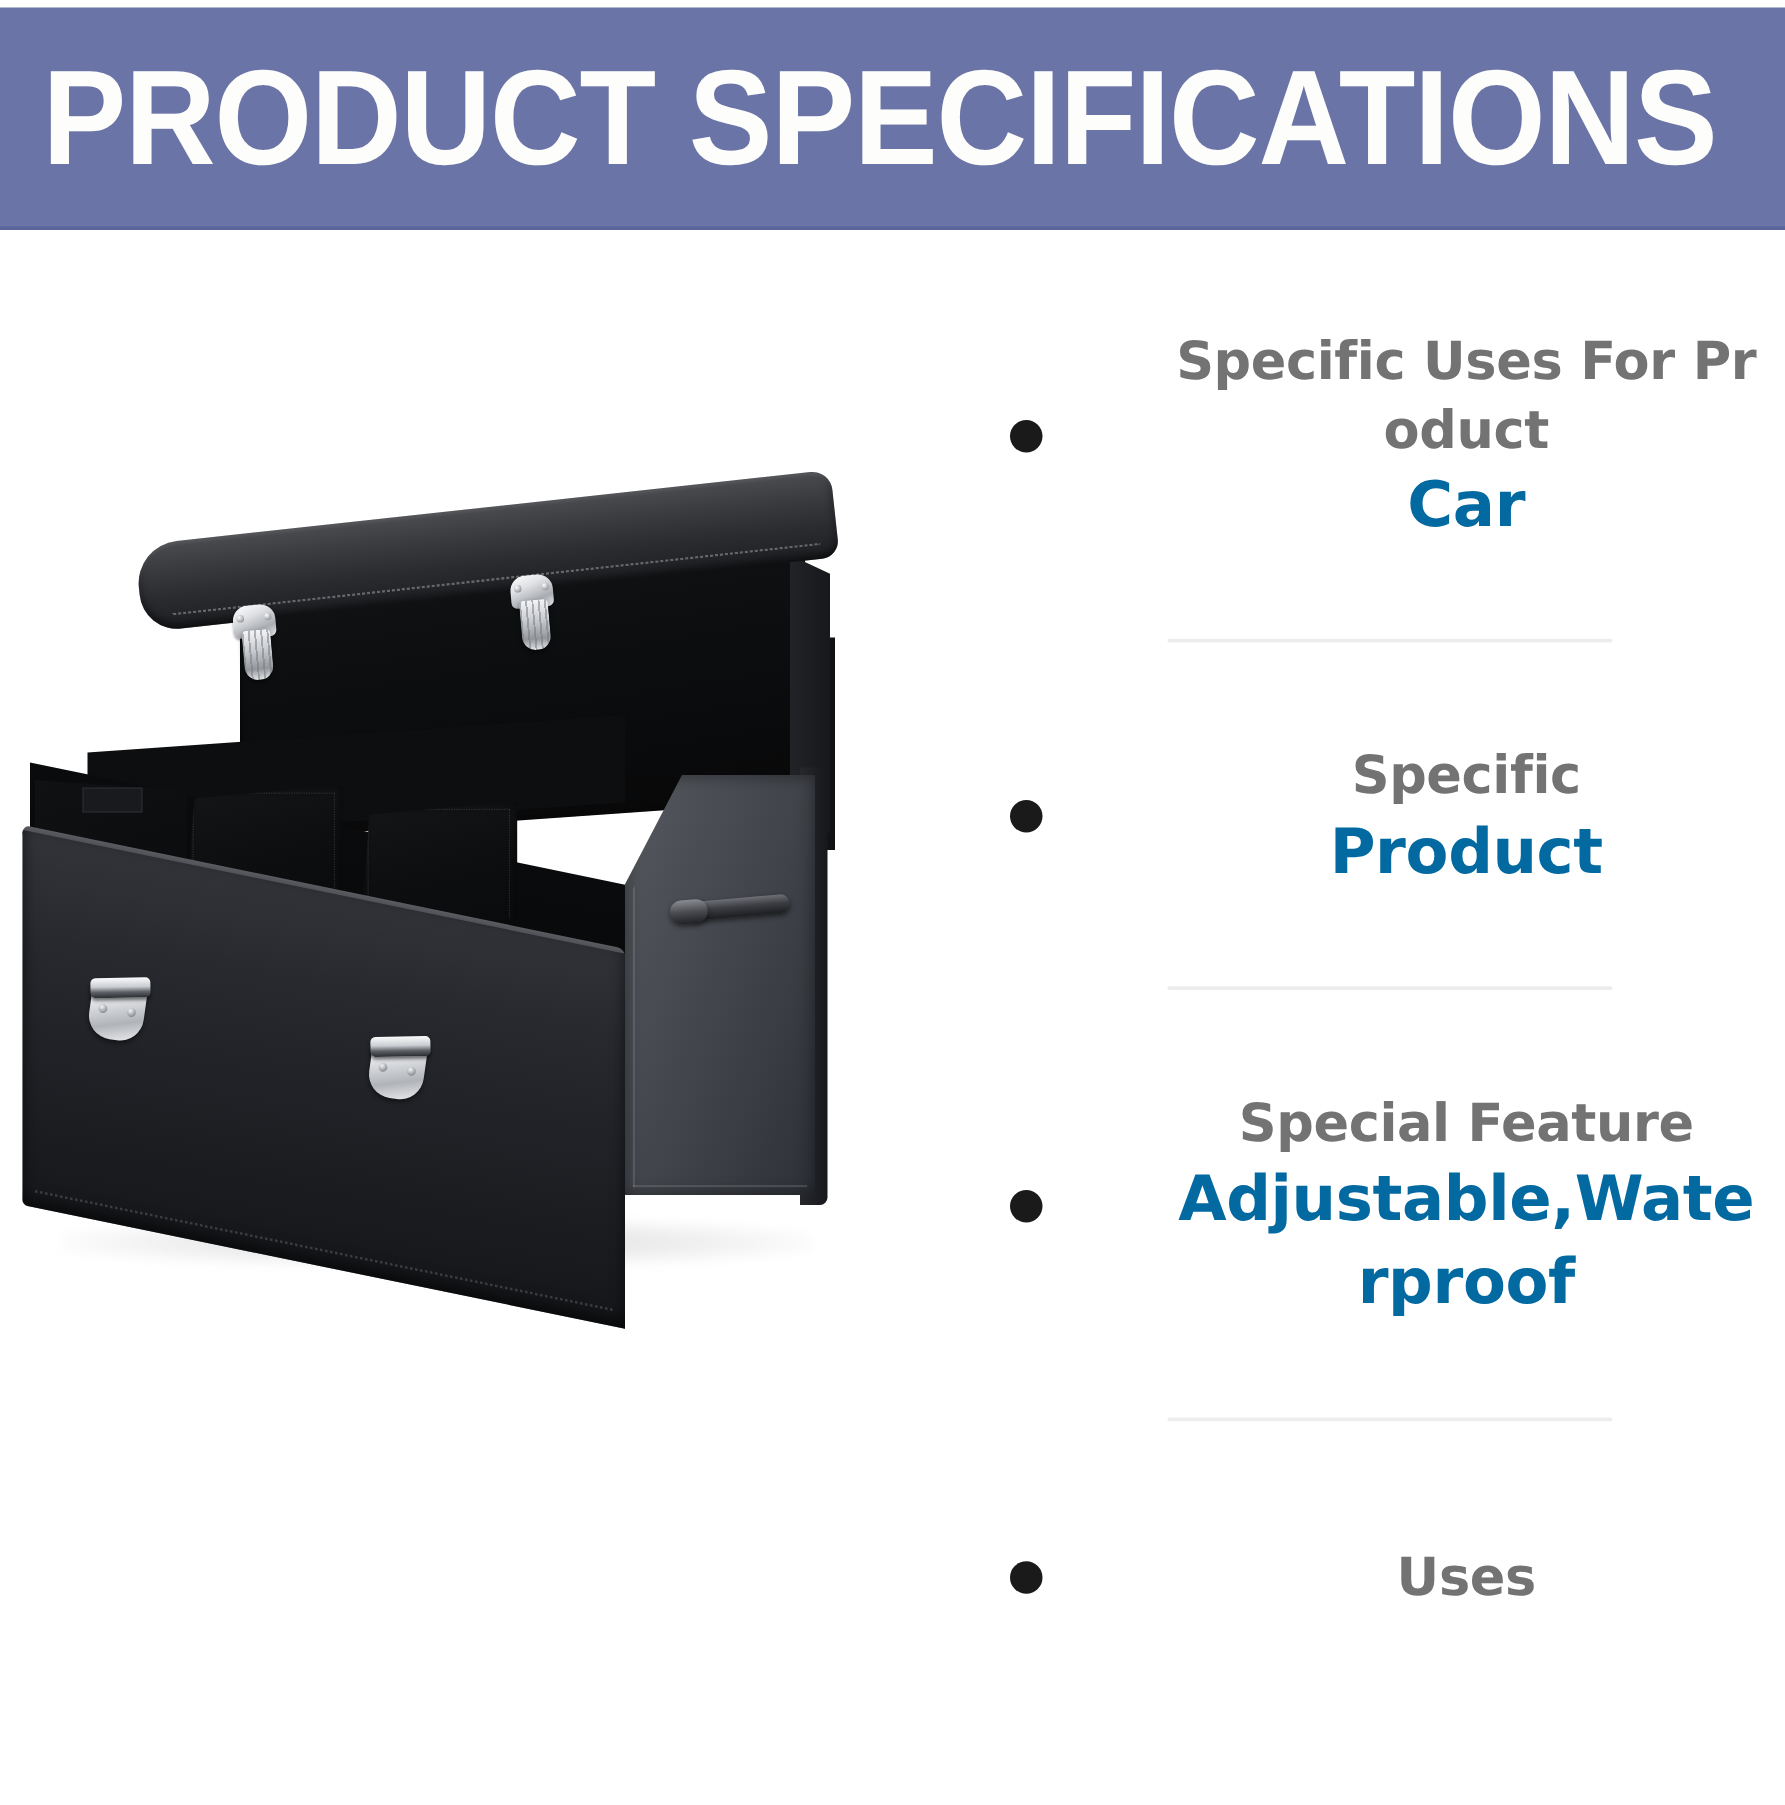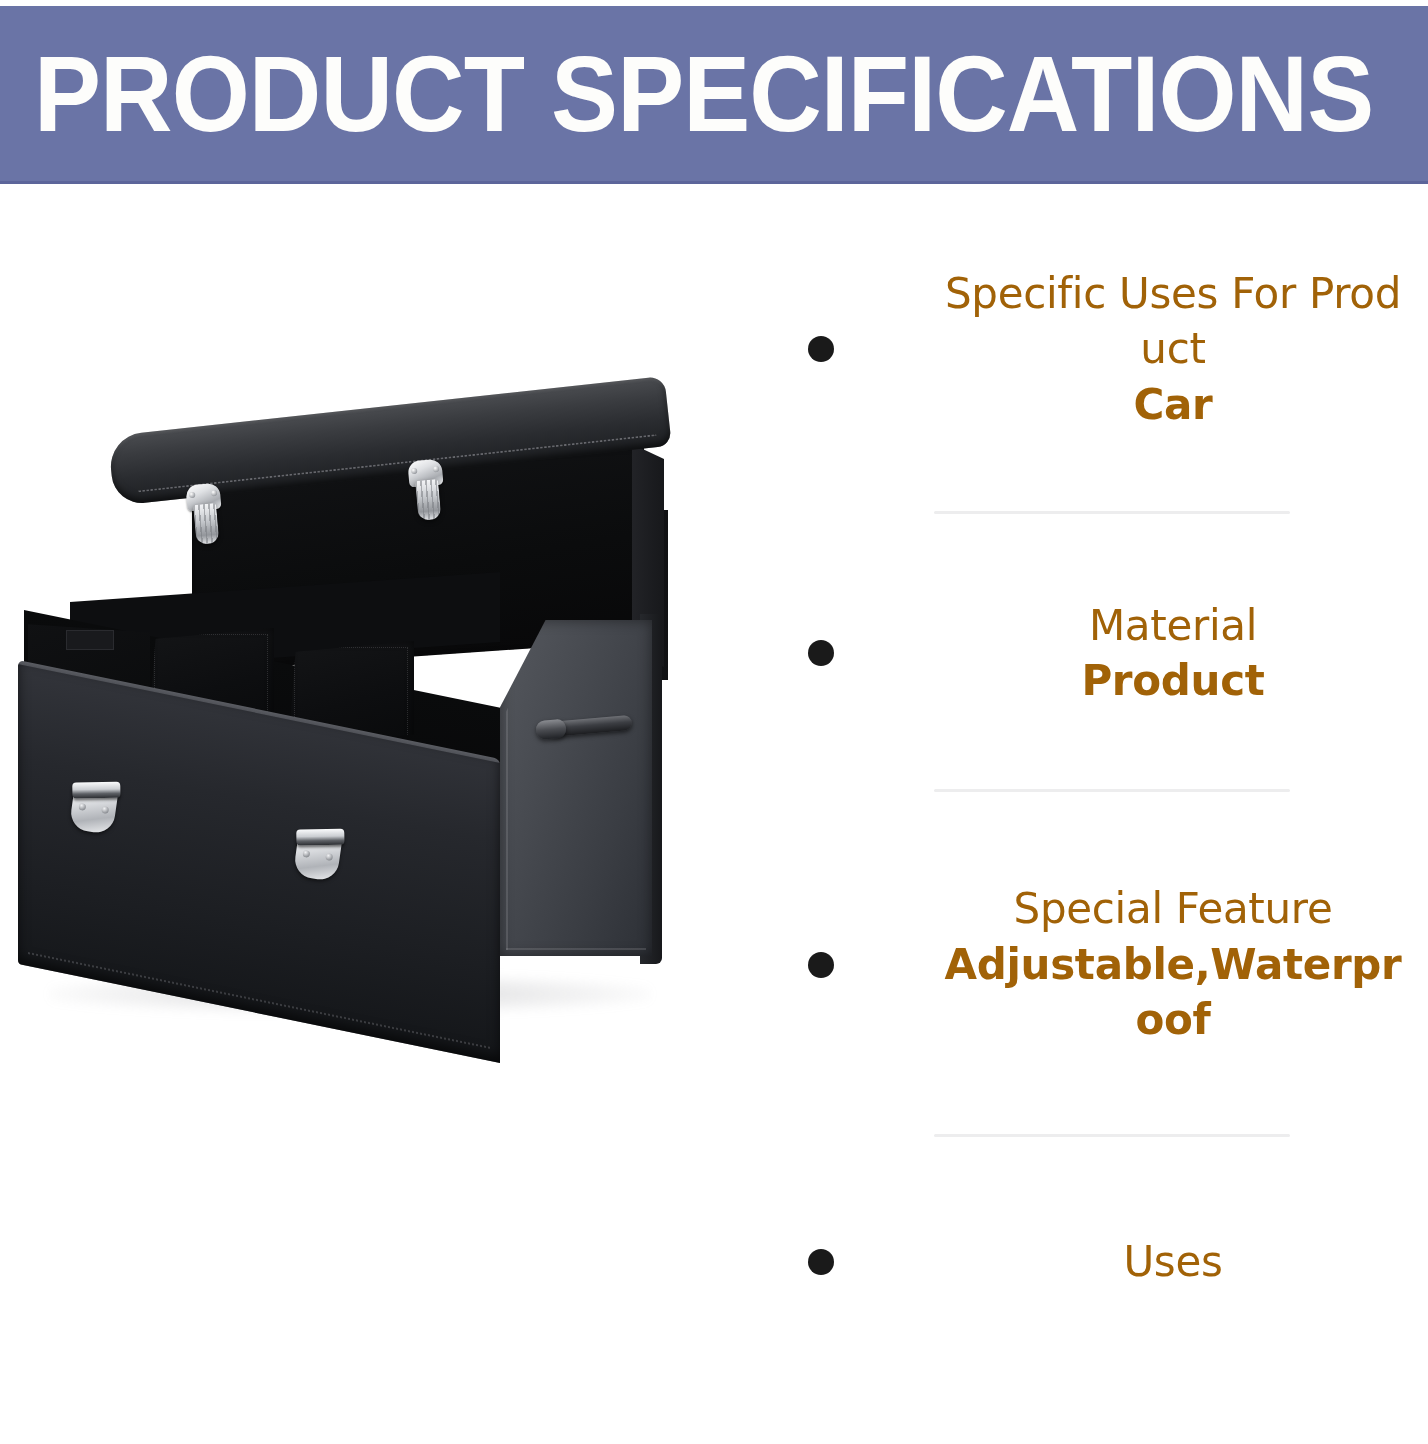--- a/index.html
+++ b/index.html
@@ -432,33 +432,33 @@
   }
   .spec-text {
     flex: 1 1 auto;
     margin-left: 100px;
     padding-right: 16px;
     word-break: break-all;
   }
   .spec-label {
     display: block;
     font-family: "DejaVu Sans", sans-serif;
-    font-weight: normal;
+    font-weight: bold;
     font-size: 42px;
     line-height: 1.32;
-    color: #a16207;
+    color: #737373;
     letter-spacing: -0.3px;
   }
   .spec-value {
     display: block;
     font-family: "DejaVu Sans", sans-serif;
     font-weight: bold;
-    font-size: 42px;
+    font-size: 50px;
     line-height: 1.32;
-    color: #a16207;
+    color: #0369a1;
     letter-spacing: -0.3px;
     word-break: break-all;
   }
   .spec-sep {
     position: absolute;
     left: 164px;
     width: 356px;
     height: 3px;
     background: #ededee;
     border-radius: 2px;
@@ -540,21 +540,21 @@
           <span class="spec-text">
             <span class="spec-label">Specific Uses For Product</span>
             <span class="spec-value">Car</span>
           </span>
           <span class="spec-sep" style="bottom:0;"></span>
         </li>
 
         <li class="spec-item" style="min-height:278px;">
           <span class="spec-bullet"></span>
           <span class="spec-text">
-            <span class="spec-label">Material</span>
+            <span class="spec-label">Specific</span>
             <span class="spec-value">Product</span>
           </span>
           <span class="spec-sep" style="bottom:0;"></span>
         </li>
 
         <li class="spec-item" style="min-height:345px;">
           <span class="spec-bullet"></span>
           <span class="spec-text">
             <span class="spec-label">Special Feature</span>
             <span class="spec-value">Adjustable,Waterproof</span>

